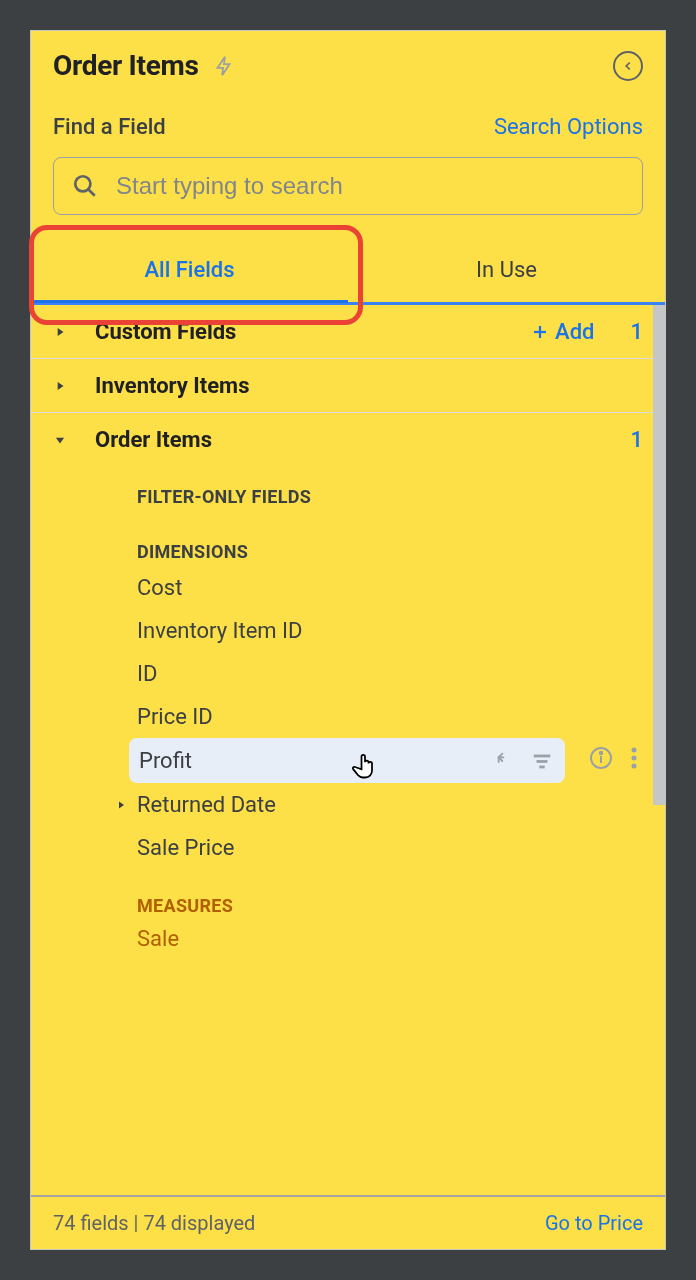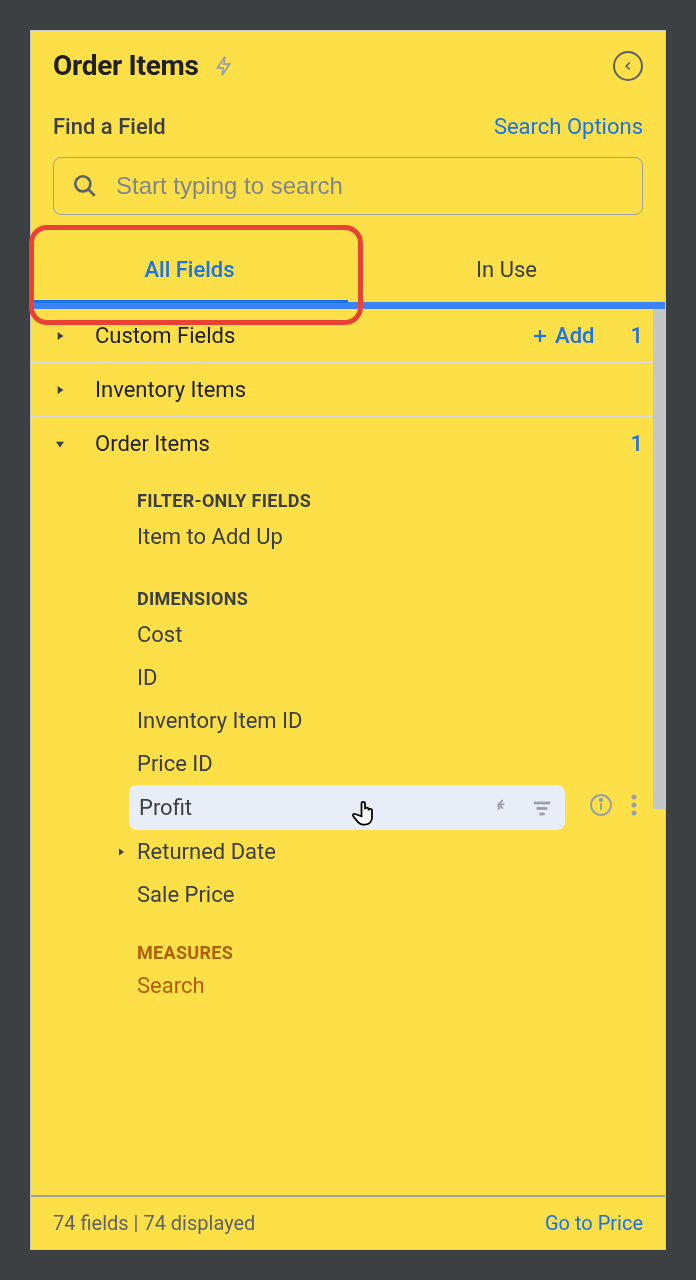--- a/index.html
+++ b/index.html
@@ -44,21 +44,21 @@
       border: 1px solid #9aa0a6; border-radius: 8px;
       display: flex; align-items: center; padding: 14px 18px; gap: 18px;
     }
     .search-icon { color: #5f6368; }
     .search-input {
       border: none; outline: none; font-size: 24px; color: #5f6368;
       flex: 1; background: transparent;
     }
     .search-input::placeholder { color: #80868b; }
     .tabs {
-      display: flex; border-bottom: 7px solid #3b82f6;
+      display: flex; border-bottom: 3px solid #3b82f6;
       position: relative;
     }
     .tab {
       flex: 1; text-align: center; padding: 20px 0; font-size: 22px;
       color: #3c4043; cursor: pointer; position: relative;
     }
     .tab.active { color: #1a73e8; font-weight: 500; }
     .tab.active::after {
       content: ''; position: absolute; bottom: -1px; left: 0; right: 0;
       height: 3px; background: #1a73e8;
@@ -66,21 +66,21 @@
     .highlight-box {
       position: absolute; border: 5px solid #ea4335; border-radius: 18px;
       pointer-events: none; z-index: 10;
     }
     .list { flex: 1; overflow-y: auto; position: relative; }
     .section {
       display: flex; align-items: center; padding: 14px 22px;
       border-bottom: 1px solid #dadce0; cursor: pointer;
     }
     .section .caret { width: 24px; display:flex; align-items:center; }
-    .section .sec-label { font-size: 22px; font-weight: 400; color: #202124; flex: 1; margin-left: 18px; }
+    .section .sec-label { font-size: 22px; font-weight: 700; color: #202124; flex: 1; margin-left: 18px; }
     .section .add-link { color: #1a73e8; font-size: 22px; font-weight: 500; display:flex; align-items:center; gap:6px; }
     .section .count { color: #1a73e8; font-size: 22px; font-weight: 500; margin-left: 36px; }
     .cat-header {
       font-size: 18px; font-weight: 700; color: #3c4043; letter-spacing: 0.3px;
       padding: 20px 0 4px 106px;
     }
     .cat-header.meas { color: #b06000; }
     .field {
       display: flex; align-items: center; padding: 9px 22px 9px 84px;
       font-size: 22px; color: #3c4043; cursor: pointer; position: relative;
@@ -191,33 +191,30 @@
       <span class="caret">
         <svg width="14" height="14" viewBox="0 0 24 24" fill="#3c4043">
             <path d="M5 8l7 10 7-10z"></path>
           </svg>
       </span>
       <span class="sec-label">Order Items</span>
       <span class="count">1</span>
     </div>
 
     <div class="cat-header">FILTER-ONLY FIELDS</div>
-    <div class="field indented">
-      <span class="fname">Item to Add Up</span>
-    </div>
 
     <div class="cat-header" style="padding-top:30px;">DIMENSIONS</div>
     <div class="field indented">
         <span class="fname">Cost</span>
       </div>
     <div class="field indented">
+        <span class="fname">Inventory Item ID</span>
+      </div>
+    <div class="field indented">
         <span class="fname">ID</span>
-      </div>
-    <div class="field indented">
-        <span class="fname">Inventory Item ID</span>
       </div>
     <div class="field indented">
         <span class="fname">Price ID</span>
       </div>
 
     <div style="position:relative;">
       <div class="field selected">
         <span class="fname">Profit</span>
         <span style="flex:1"></span>
         <span style="color:#9aa0a6; margin-right:14px;">
@@ -263,21 +260,21 @@
             <path d="M8 5l10 7-10 7z"></path>
           </svg>
       </span>
       <span class="fname">Returned Date</span>
     </div>
     <div class="field indented">
         <span class="fname">Sale Price</span>
       </div>
 
     <div class="cat-header meas" style="padding-top:26px;">MEASURES</div>
-    <div class="meas-item">Search</div>
+    <div class="meas-item">Sale</div>
 
     <div class="scrollbar-shim"></div>
   </div>
 
   <div class="footer">
     <span class="stats">74 fields | 74 displayed</span>
     <span class="goto">Go to Price</span>
   </div>
 
 </div>

